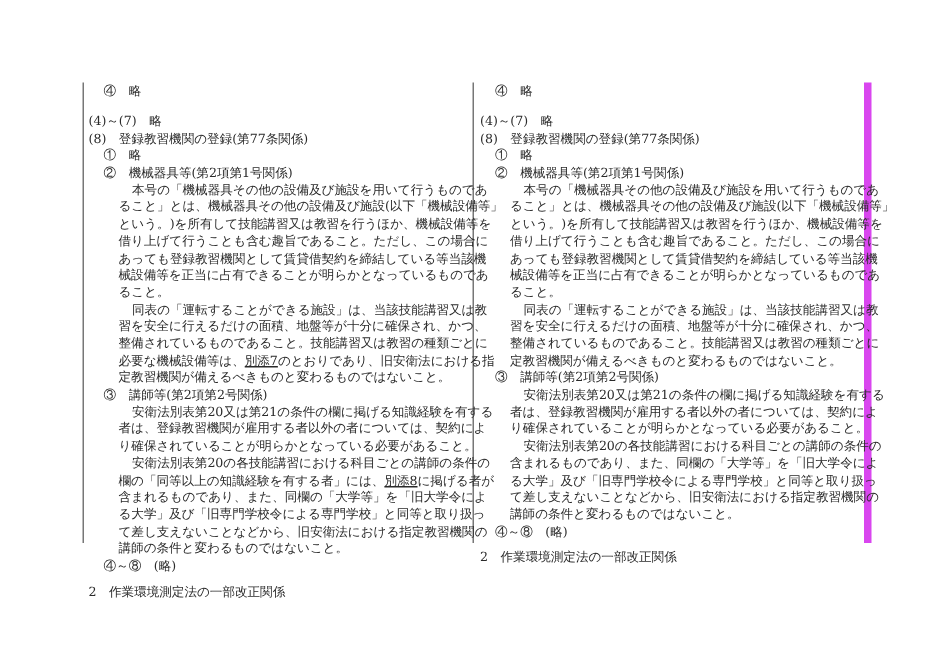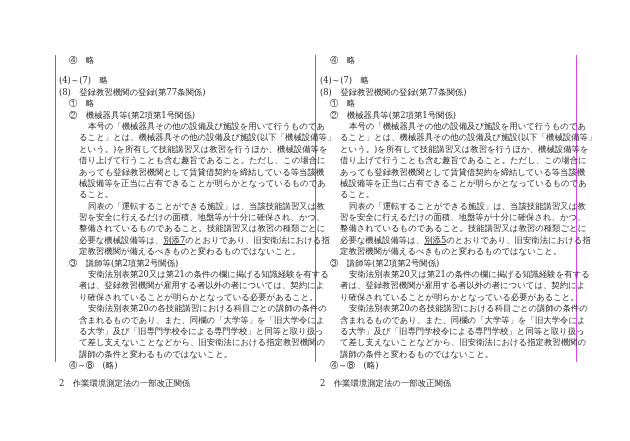--- a/index.html
+++ b/index.html
@@ -1,19 +1,19 @@
 <!DOCTYPE html>
 <html><head>
 <meta charset="utf-8">
 <style>
   html, body { margin:0; padding:0; background:#ffffff; }
   body { width:630px; height:441px; position:relative; overflow:hidden;
          font-family:"DejaVu Serif","Liberation Serif",serif; color:#2a2a2a; }
   .table { position:absolute; left:55px; top:55px; width:520px; height:307px;
-           border-left:1px solid #777; border-right:1px solid #d946ef; }
+           border-left:1px solid #777; border-right:5px solid #d946ef; }
   .divider { position:absolute; left:259px; top:0; bottom:0; width:1px; background:#777; }
   .col { position:absolute; top:0; width:252px; font-size:8.4px; line-height:11.4px; }
   .col.left { left:3px; }
   .col.right { left:264px; }
   .line { white-space:nowrap; height:11.4px; }
   .i1 { padding-left:10px; }
   .i2 { padding-left:20px; }
   .i3 { padding-left:29px; }
   .gap { height:9px; }
   .gap2 { height:6px; }
@@ -51,20 +51,23 @@
       <div class="line i2">定教習機関が備えるべきものと変わるものではないこと。</div>
     </div>
     <div class="line i1">③　講師等(第2項第2号関係)</div>
     <div>
       <div class="line i3">安衛法別表第20又は第21の条件の欄に掲げる知識経験を有する</div>
       <div class="line i2">者は、登録教習機関が雇用する者以外の者については、契約によ</div>
       <div class="line i2">り確保されていることが明らかとなっている必要があること。</div>
     </div>
     <div>
       <div class="line i3">安衛法別表第20の各技能講習における科目ごとの講師の条件の</div>
+      <div class="line i2">
+        <span>欄の「同等以上の知識経験を有する者」には、</span><span class="ref">別添8</span><span>に掲げる者が</span>
+      </div>
       <div class="line i2">含まれるものであり、また、同欄の「大学等」を「旧大学令によ</div>
       <div class="line i2">る大学」及び「旧専門学校令による専門学校」と同等と取り扱っ</div>
       <div class="line i2">て差し支えないことなどから、旧安衛法における指定教習機関の</div>
       <div class="line i2">講師の条件と変わるものではないこと。</div>
     </div>
     <div class="line i1">④～⑧　(略)</div>
     <div class="gap2"></div>
     <div class="line">2　作業環境測定法の一部改正関係</div>
   </div>
 
@@ -81,23 +84,20 @@
       <div class="line i2">という。)を所有して技能講習又は教習を行うほか、機械設備等を</div>
       <div class="line i2">借り上げて行うことも含む趣旨であること。ただし、この場合に</div>
       <div class="line i2">あっても登録教習機関として賃貸借契約を締結している等当該機</div>
       <div class="line i2">械設備等を正当に占有できることが明らかとなっているものであ</div>
       <div class="line i2">ること。</div>
     </div>
     <div>
       <div class="line i3">同表の「運転することができる施設」は、当該技能講習又は教</div>
       <div class="line i2">習を安全に行えるだけの面積、地盤等が十分に確保され、かつ、</div>
       <div class="line i2">整備されているものであること。技能講習又は教習の種類ごとに</div>
-      <div class="line i2">
-        <span>必要な機械設備等は、</span><span class="ref">別添5</span><span>のとおりであり、旧安衛法における指</span>
-      </div>
       <div class="line i2">定教習機関が備えるべきものと変わるものではないこと。</div>
     </div>
     <div class="line i1">③　講師等(第2項第2号関係)</div>
     <div>
       <div class="line i3">安衛法別表第20又は第21の条件の欄に掲げる知識経験を有する</div>
       <div class="line i2">者は、登録教習機関が雇用する者以外の者については、契約によ</div>
       <div class="line i2">り確保されていることが明らかとなっている必要があること。</div>
     </div>
     <div>
       <div class="line i3">安衛法別表第20の各技能講習における科目ごとの講師の条件の</div>

